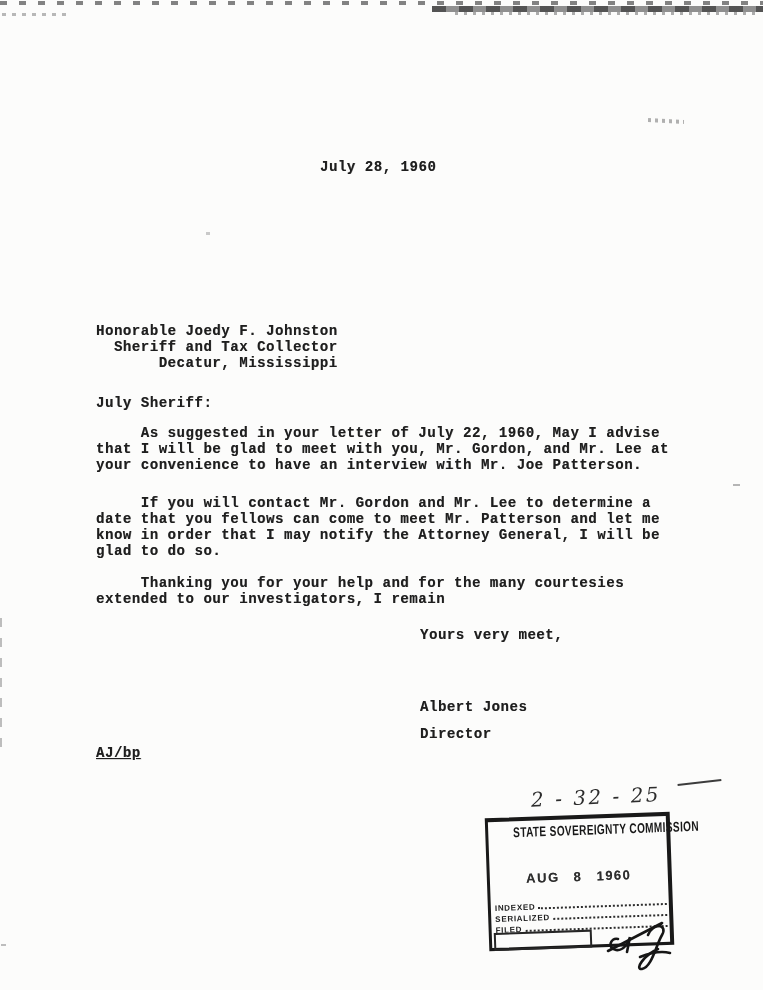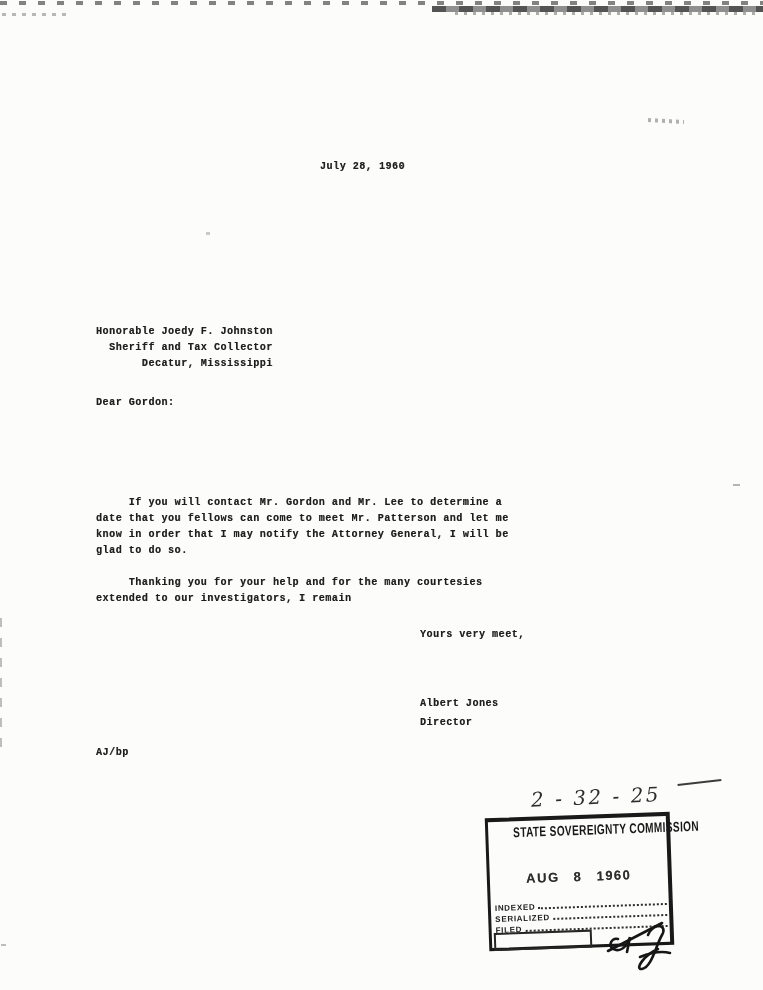--- a/index.html
+++ b/index.html
@@ -9,36 +9,36 @@
     background:#fcfcfb;
     overflow:hidden;
     margin:0 auto;
     font-family:"Liberation Mono",monospace;
   }
   
   .typed{
     position:absolute;
     font-family:"Liberation Mono","DejaVu Sans Mono",monospace;
     font-weight:700;
-    font-size:10px;
+    font-size:14px;
     line-height:16px;
     letter-spacing:.55px;
     color:#1e1e1e;
     white-space:pre;
     text-shadow:.3px .3px .45px rgba(25,25,25,.55);
   }
   .date-line{left:320px;top:159px;}
   .address{left:96px;top:324px;line-height:15.8px;text-align:right;}
   .salutation{left:96px;top:395px;}
   .para-1{left:96px;top:425px;}
   .para-2{left:96px;top:495px;}
   .para-3{left:96px;top:575px;}
   .closing{left:420px;top:627px;}
-  .signature{left:420px;top:694px;line-height:19px;}
-  .initials{left:96px;top:745px;}
+  .signature{left:420px;top:694px;line-height:27px;}
+  .initials{left:96px;top:745px;text-decoration:underline;}
 
   
   .scan-dash-top{
     position:absolute;top:1px;left:0;width:763px;height:4px;
     background:repeating-linear-gradient(90deg,#5a5a5a 0 7px,transparent 7px 19px);
     opacity:.75;
   }
   .scan-bar-top{
     position:absolute;top:6px;left:432px;width:331px;height:6px;
     background:#8f8f8f;
@@ -148,21 +148,24 @@
   <div class="scan-squiggle"></div>
   <div class="scan-left-dashes"></div>
   <div class="scan-speck-1"></div>
   <div class="scan-speck-2"></div>
   <div class="scan-speck-3"></div>
 
   <div class="typed date-line">July 28, 1960</div>
   <div class="typed address">Honorable Joedy F. Johnston
 Sheriff and Tax Collector
 Decatur, Mississippi</div>
-  <div class="typed salutation">Dear Gordon:</div>
+  <div class="typed salutation">July Sheriff:</div>
+  <div class="typed para-1">     As suggested in your letter of July 22, 1960, May I advise
+that I will be glad to meet with you, Mr. Gordon, and Mr. Lee at
+your convenience to have an interview with Mr. Joe Patterson.</div>
   <div class="typed para-3">     Thanking you for your help and for the many courtesies
 extended to our investigators, I remain</div>
   <div class="typed para-2">     If you will contact Mr. Gordon and Mr. Lee to determine a
 date that you fellows can come to meet Mr. Patterson and let me
 know in order that I may notify the Attorney General, I will be
 glad to do so.</div>
   <div class="typed closing">Yours very meet,</div>
   <div class="typed signature"><span>Albert Jones</span>
 <span>Director</span></div>
   <div class="typed initials">AJ/bp</div>

